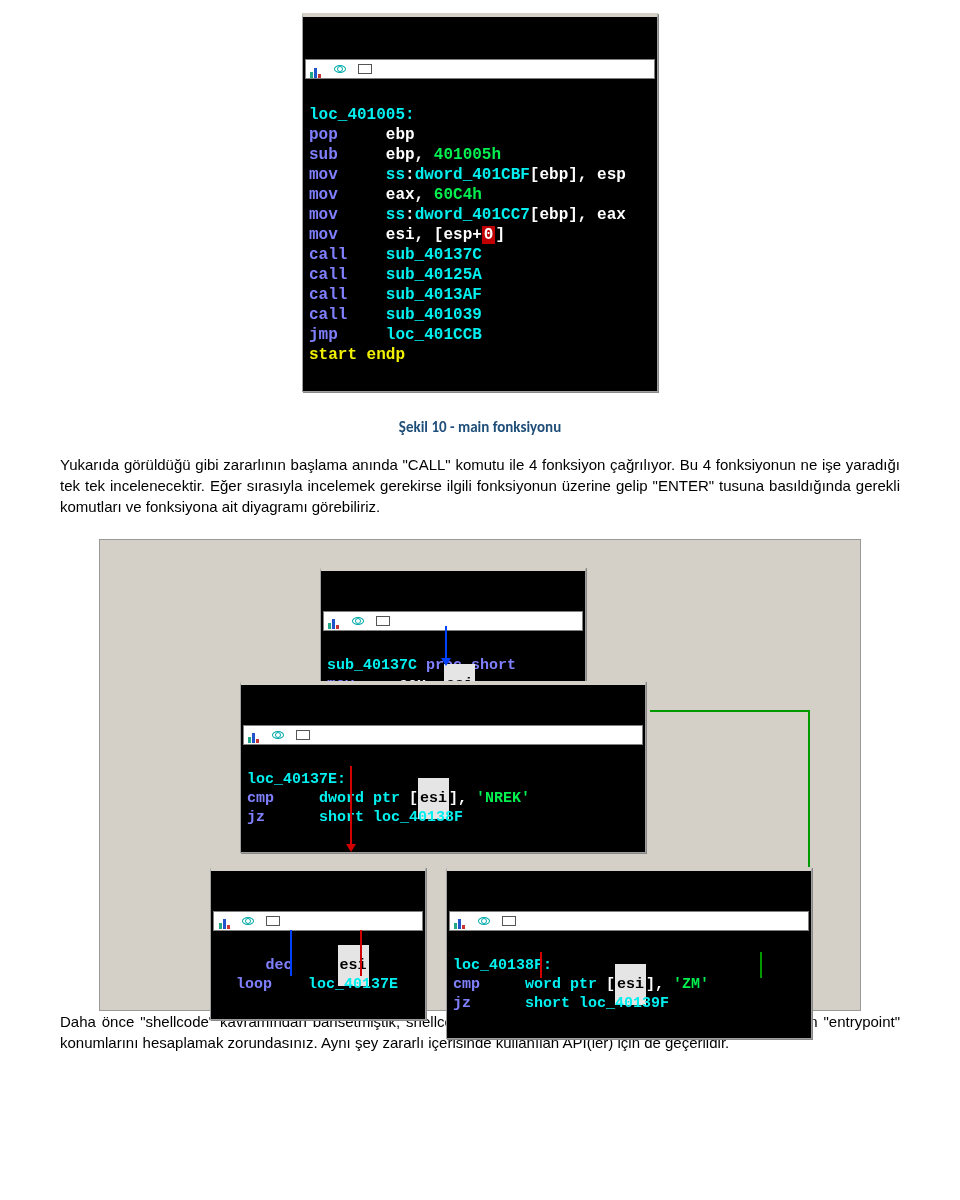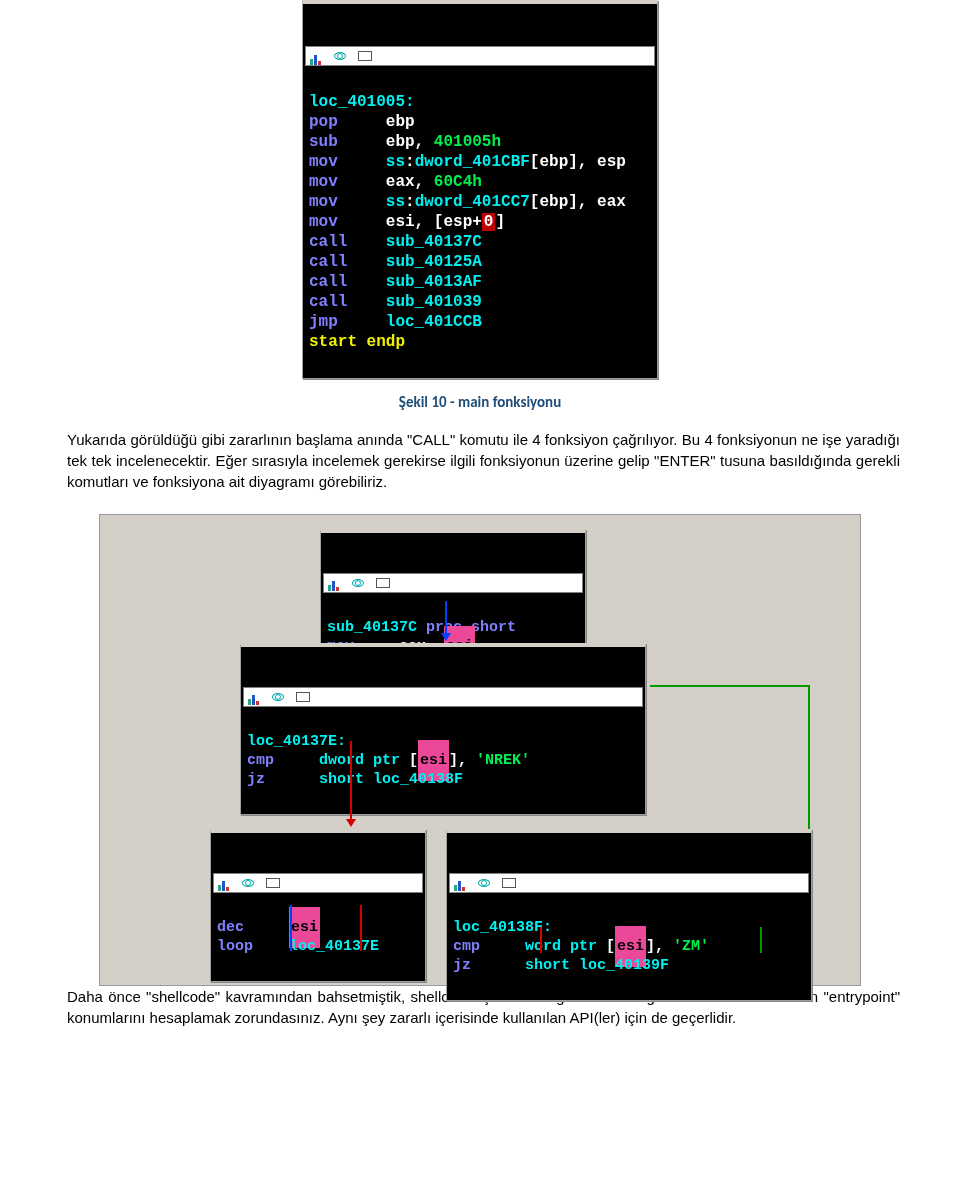--- a/index.html
+++ b/index.html
@@ -19,20 +19,21 @@
     border-top: 4px solid #d4d0c8;
     box-shadow: 1px 1px 0 #888;
     color: #fff;
     font-family: "Courier New", monospace;
     font-size: 16px;
     font-weight: bold;
     line-height: 20px;
     padding: 4px 8px 6px 6px;
     display: inline-block;
     white-space: pre;
+    margin-top: 13px;
   }
   .ida-block .toolbar {
     background: #fff;
     border: 1px solid #808080;
     height: 14px;
     margin: -2px -6px 6px -4px;
     padding: 2px 4px;
     display: flex;
     gap: 12px;
     align-items: center;
@@ -48,35 +49,35 @@
     position:relative;
   }
   .tb2::after{content:"";position:absolute;width:4px;height:4px;border:1px solid #0aa;border-radius:50%;left:2px;top:0;}
   .tb3 {width:12px;height:8px;border:1px solid #555;}
   .c-navy   { color:#8080ff; }
   .c-cyan   { color:#00f0f0; }
   .c-green  { color:#00f050; }
   .c-yellow { color:#f0f000; }
   .c-white  { color:#ffffff; }
   .hl-red   { background:#c00000; color:#fff; padding:0 2px; }
-  .hl-yel   { background:#ec4899; color:#000; padding:12px 2px; }
+  .hl-yel   { background:#e5e5e5; color:#000; padding:12px 2px; }
 
   .caption {
     color:#1f4e79;
     font-family: Calibri, sans-serif;
     font-weight: bold;
     font-size: 15px;
     text-align:center;
-    margin: 14px 0 18px 0;
+    margin: 26px 0 18px 0;
   }
   .body-text {
     font-size: 15px;
     line-height: 21px;
     text-align: justify;
-    margin: 0 0 22px 7px;
+    margin: 0 0 22px 0;
     color:#000;
   }
 
   
   .diagram-wrap {
     width: 740px;
     margin: 0 auto;
     background: #d4d0c8;
     padding: 20px 10px 10px 10px;
     border: 1px solid #999;
@@ -176,21 +177,21 @@
     <div class="arrow" style="--col:#009a00; left:708px; top:170px;">
       <div class="arrow-line-v" style="height:180px;"></div>
     </div>
     <div class="arrow" style="--col:#009a00; left:540px; top:348px;">
       <div class="arrow-line-h" style="width:170px;"></div>
     </div>
     <div class="arrow" style="--col:#009a00; left:536px; top:344px;">
       <div style="width:0;height:0;border-top:5px solid transparent;border-bottom:5px solid transparent;border-right:8px solid var(--col);"></div>
     </div>
 
-    <div class="ida-block" style="left:110px; top:314px; min-width:200px;">
+    <div class="ida-block" style="left:110px; top:314px; min-width:200px;text-align:center;">
       <div class="toolbar">
         <span class="tb-icon tb1"><span class="a"></span><span class="b"></span><span class="c"></span></span>
         <span class="tb-icon tb2"></span>
         <span class="tb-icon tb3"></span>
       </div>
 <span><span class="c-navy">dec     </span><span class="hl-yel">esi</span></span>
 <span><span class="c-navy">loop    </span><span class="c-cyan">loc_40137E</span></span>
     </div>
 
     <div class="ida-block" style="left:346px; top:314px; min-width:350px;">

